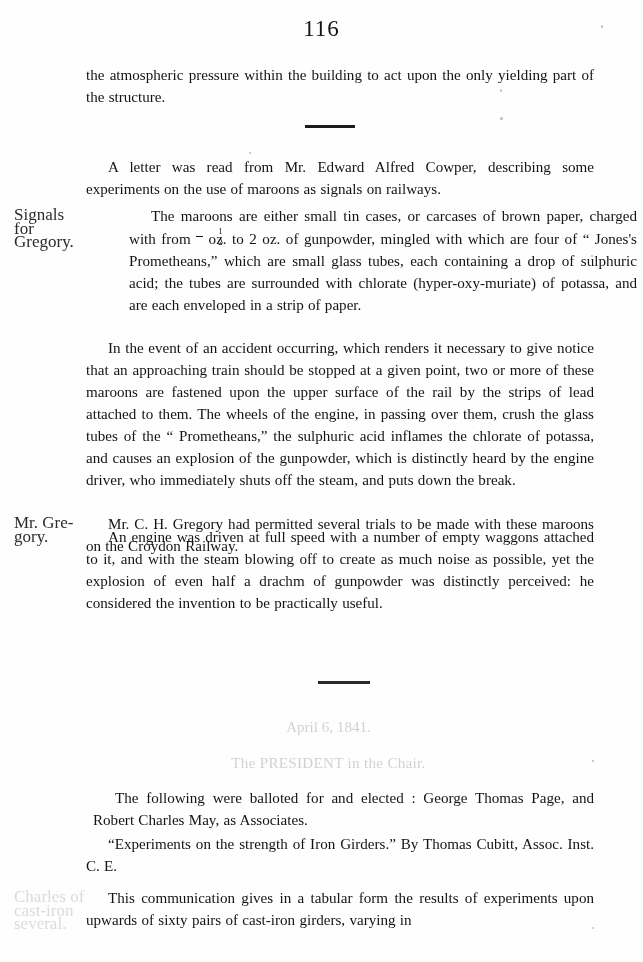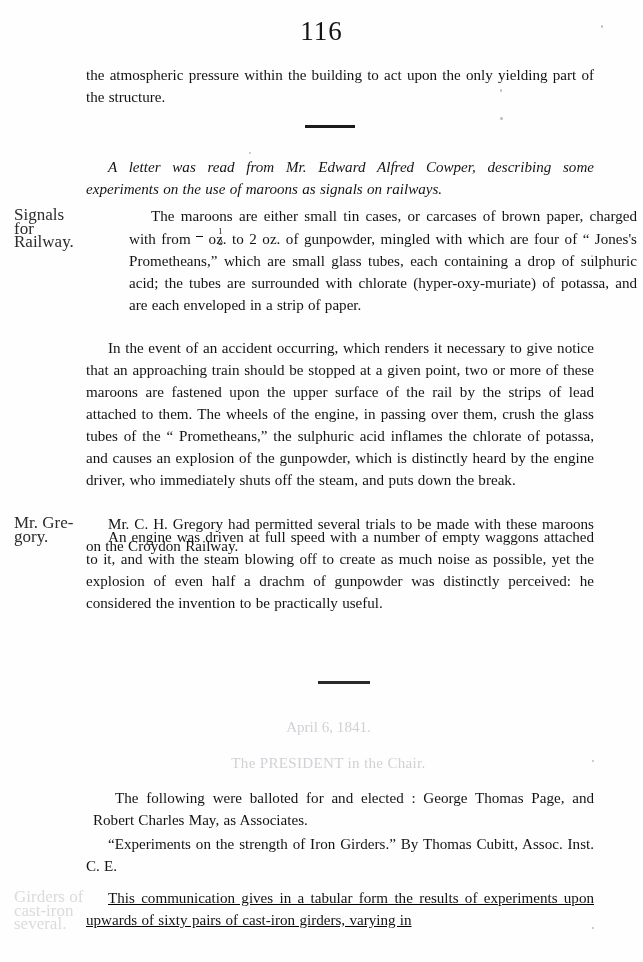--- a/index.html
+++ b/index.html
@@ -16,21 +16,21 @@
     overflow: hidden;
   }
 
   
   .folio {
     position: absolute;
     top: 16px;
     left: 0;
     width: 643px;
     text-align: center;
-    font-size: 27px;
+    font-size: 23px;
     letter-spacing: 1px;
     color: #141414;
     font-family: "Liberation Serif", "DejaVu Serif", serif;
   }
 
   
   .col {
     position: absolute;
     left: 86px;
     width: 508px;
@@ -122,27 +122,27 @@
   <div class="speck" style="left:249px; top:152px; width:2px; height:2px;"></div>
   <div class="speck" style="left:592px; top:760px; width:2px; height:2px;"></div>
   <div class="speck" style="left:592px; top:927px; width:2px; height:2px;"></div>
 
   <div class="col" style="top:64px;">
     <p class="body faded">the atmospheric pressure within the building to act upon the only yielding part of the structure.</p>
   </div>
 
   <div class="rule" style="left:305px; top:125px; width:50px;"></div>
 
-  <div class="col" style="top:156px;font-style:italic;">
+  <div class="col" style="top:156px;">
     <p class="body indent">A letter was read from Mr. Edward Alfred Cowper, describing some experiments on the use of maroons as signals on railways.</p>
   </div>
 
   <div class="sidenote" style="top:208px;">
     <div>Signals for</div>
-    <div>Railway.</div>
+    <div>Gregory.</div>
   </div>
 
   <div class="col" style="top:205px;margin-left:43px;">
     <p class="body indent"><span>The maroons are either small tin cases, or carcases of brown paper, charged with from </span><span class="frac"><span class="num">1</span><span class="den">2</span></span><span> oz. to 2 oz. of gunpowder, mingled with which are four of “ Jones's Prometheans,” which are small glass tubes, each containing a drop of sulphuric acid; the tubes are surrounded with chlorate (hyper-oxy-muriate) of potassa, and are each enveloped in a strip of paper.</span></p>
   </div>
 
   <div class="col" style="top:337px;">
     <p class="body indent">In the event of an accident occurring, which renders it necessary to give notice that an approaching train should be stopped at a given point, two or more of these maroons are fastened upon the upper surface of the rail by the strips of lead attached to them.  The wheels of the engine, in passing over them, crush the glass tubes of the “ Prometheans,” the sulphuric acid inflames the chlorate of potassa, and causes an explosion of the gunpowder, which is distinctly heard by the engine driver, who immediately shuts off the steam, and puts down the break.</p>
   </div>
 
@@ -167,22 +167,22 @@
 
   <div class="col" style="top:833px;">
     <p class="body indent faded3">“Experiments on the strength of Iron Girders.”  By Thomas Cubitt, Assoc. Inst. C. E.</p>
   </div>
 
   <div class="col" style="top:787px;">
     <p class="body indent faded2">The following were balloted for and elected : George Thomas Page, and Robert Charles May, as Associates.</p>
   </div>
 
   <div class="sidenote faded" style="top:890px;">
-    <div>Girders of</div>
+    <div>Charles of</div>
     <div>cast-iron</div>
     <div>several.</div>
   </div>
 
-  <div class="col" style="top:887px;text-decoration:underline;">
+  <div class="col" style="top:887px;">
     <p class="body indent faded3">This communication gives in a tabular form the results of experiments upon upwards of sixty pairs of cast-iron girders, varying in</p>
   </div>
 
 </div>
 
 </body></html>

